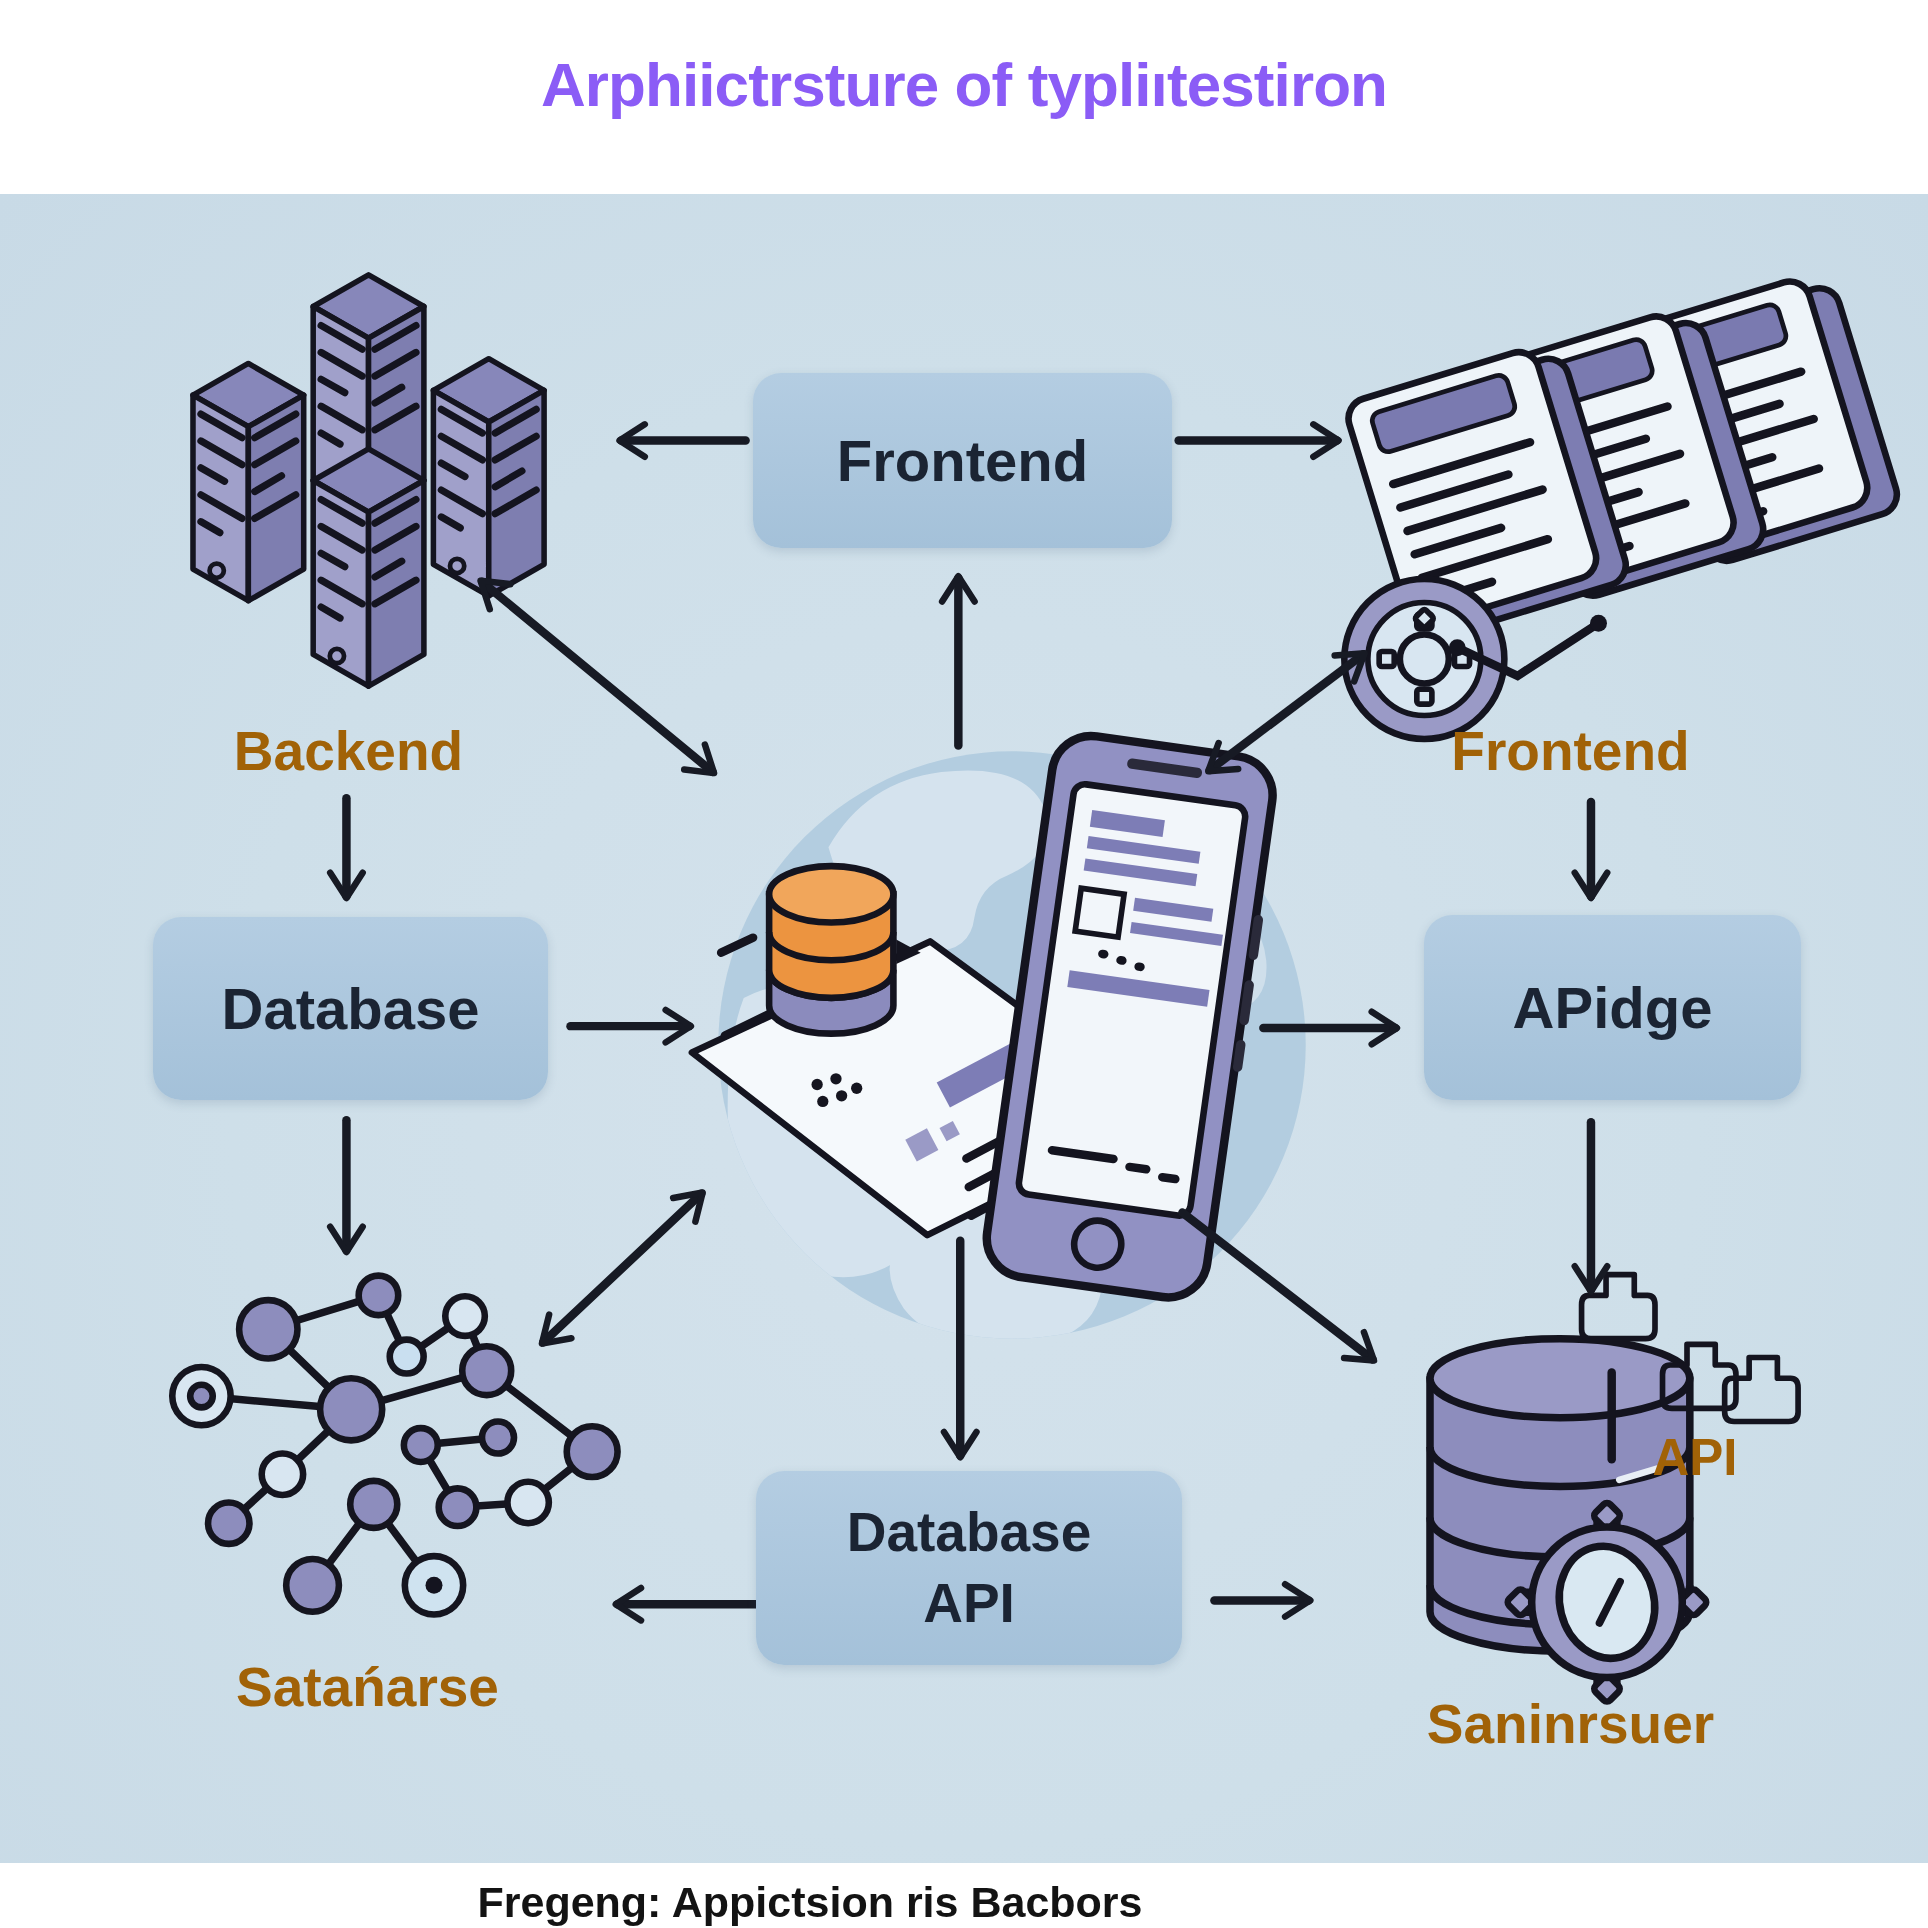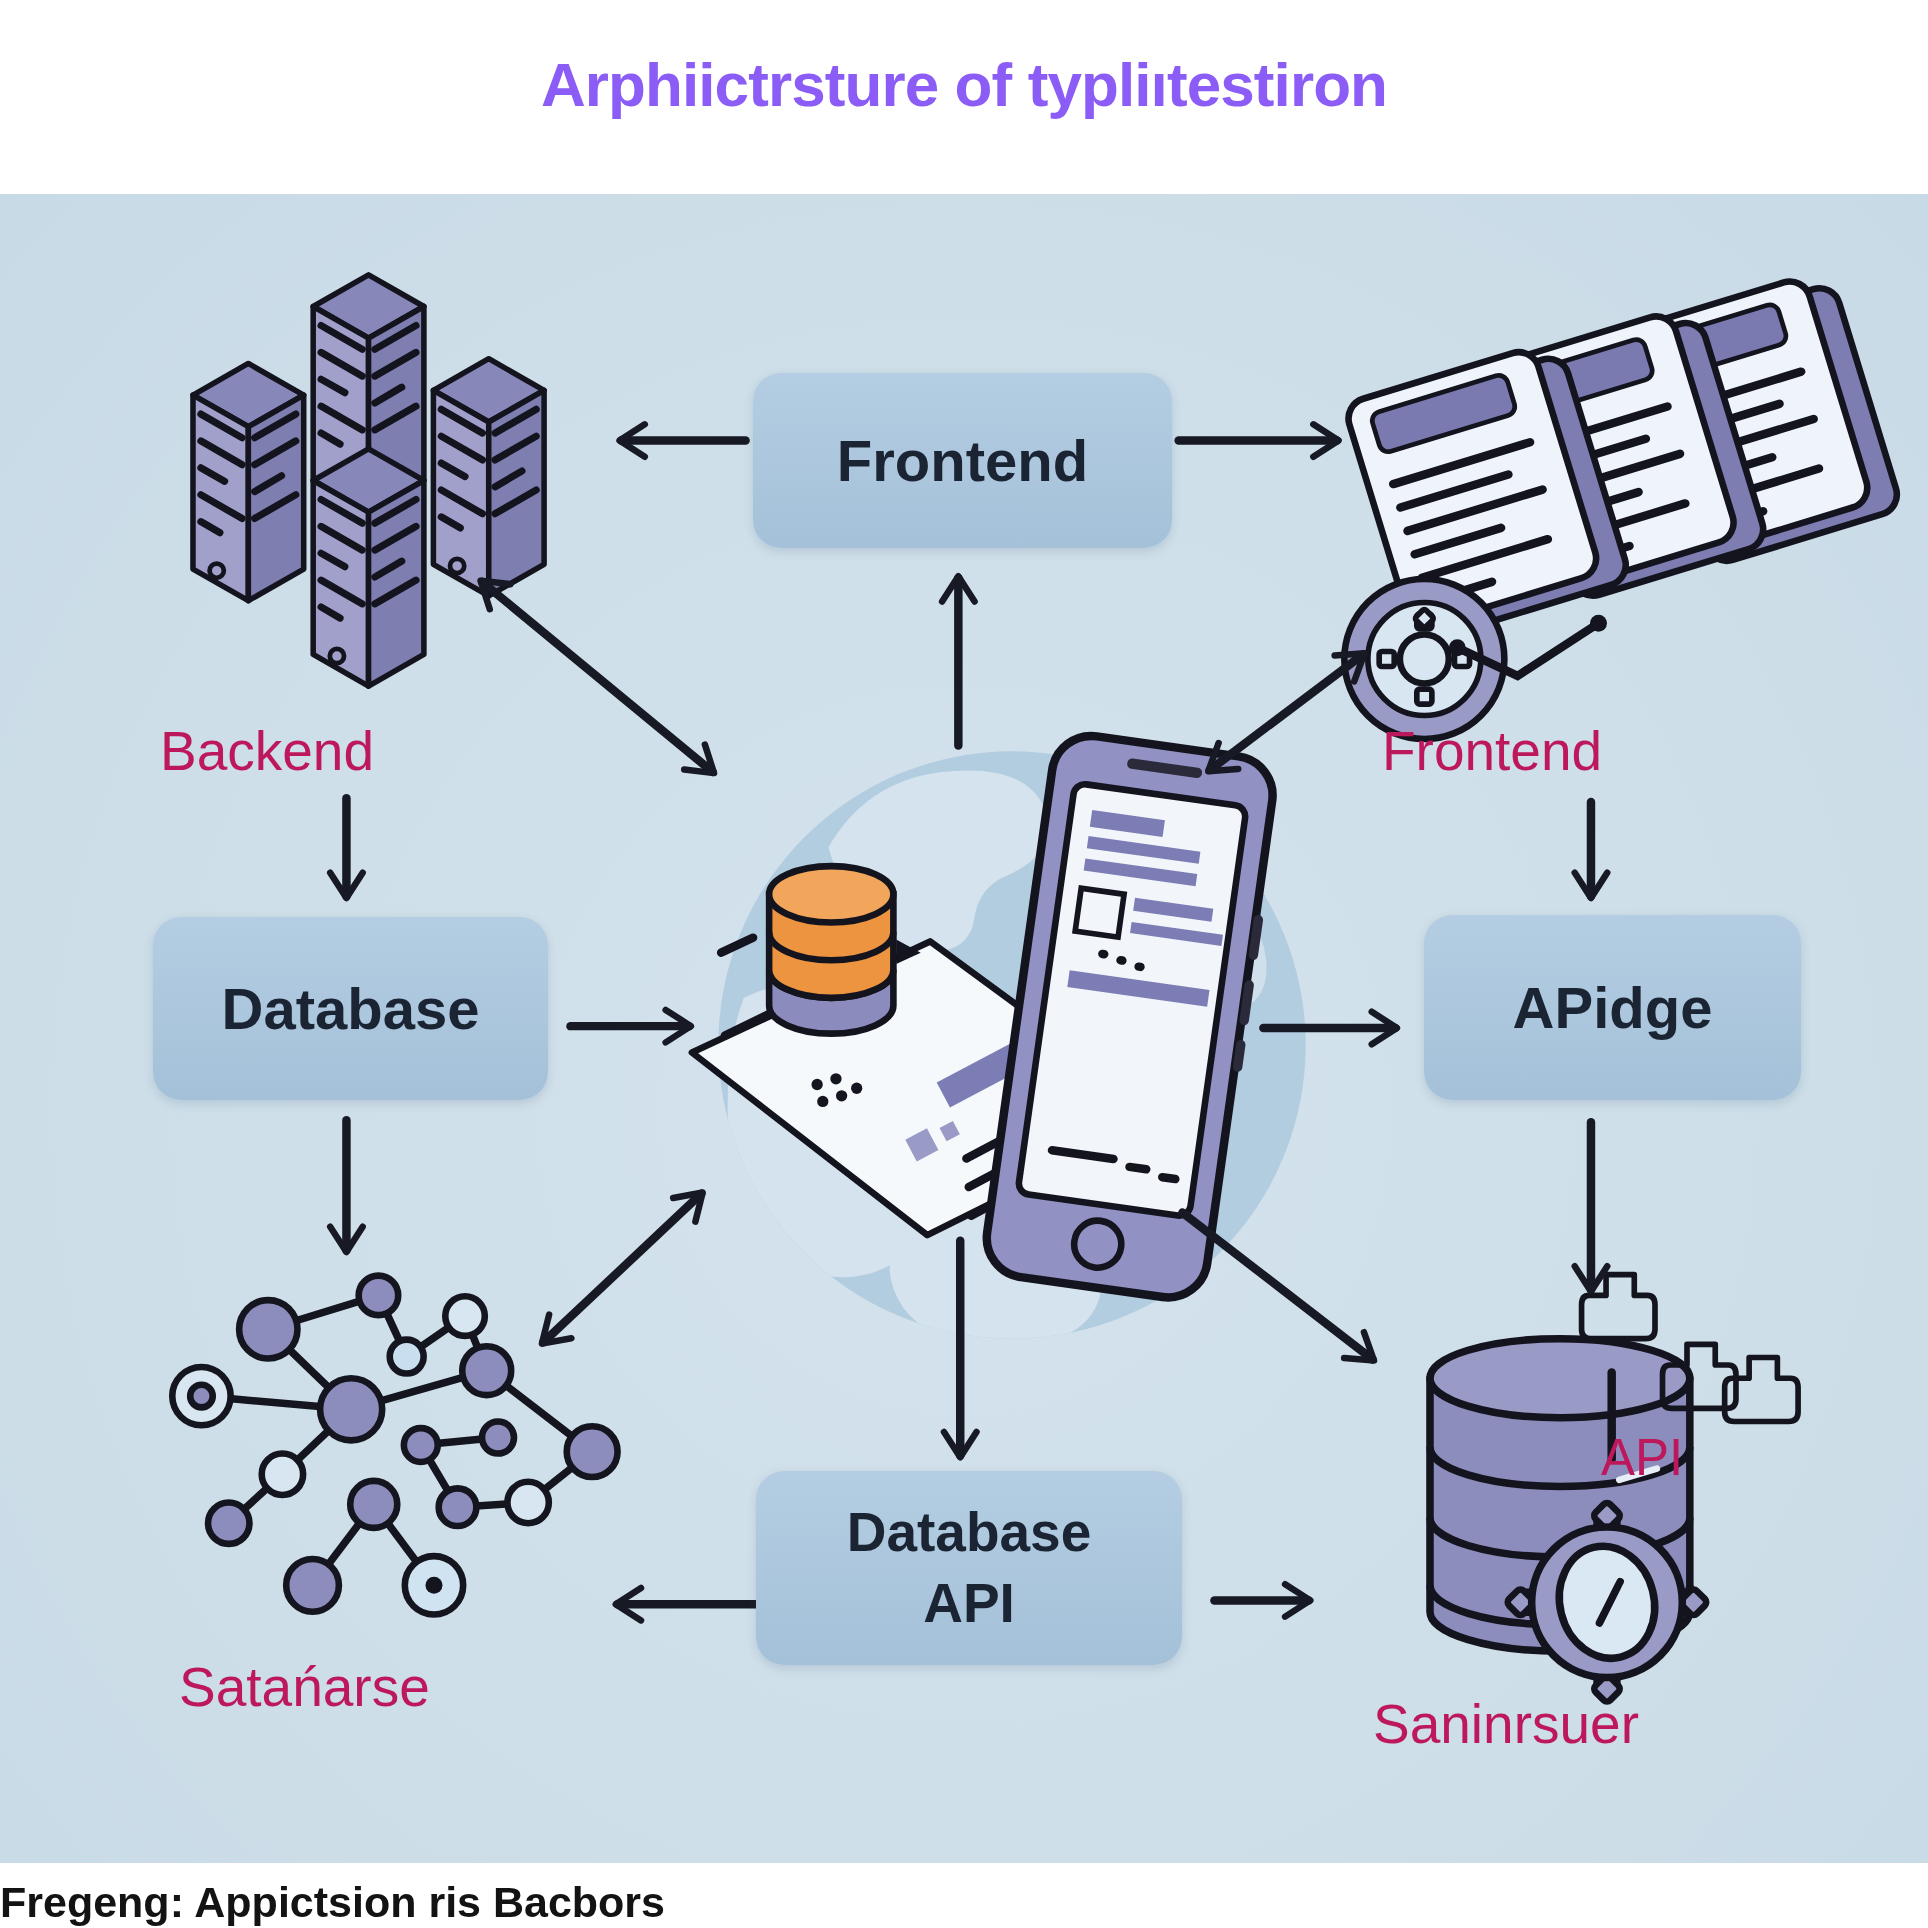--- a/index.html
+++ b/index.html
@@ -12,31 +12,31 @@
     position:absolute;left:0;top:194px;width:1928px;height:1669px;
     background:radial-gradient(circle at 50% 55%, #d4e2ec 0%, #cedfe9 55%, #c8dae6 100%);
     z-index:0;
   }
   .scene{position:absolute;left:0;top:0;width:1928px;height:1928px;z-index:1;}
   .title{
     position:absolute;left:0;top:49px;width:1928px;text-align:center;
     font-size:62px;font-weight:700;letter-spacing:-0.9px;color:#8b5cf6;z-index:2;
   }
   .caption{
-    position:absolute;left:0;top:1878px;width:1620px;text-align:left;
+    position:absolute;left:0;top:1878px;width:1620px;text-align:center;
     font-size:43px;font-weight:700;color:#131313;z-index:2;
   }
   .box{
     position:absolute;display:flex;align-items:center;justify-content:center;
     background:linear-gradient(180deg,#b4cde2 0%,#a4c1d9 100%);
     border-radius:28px;color:#1b2433;font-weight:700;font-size:58px;
     box-shadow:0 3.8px 9.4px rgba(70,100,130,0.18);z-index:2;text-align:center;
   }
   .lbl{
-    position:absolute;text-align:left;color:#be185d;font-weight:400;
+    position:absolute;text-align:center;color:#a16207;font-weight:700;
     font-size:55px;z-index:2;
   }
   .box-frontend{left:753px;top:373px;width:419px;height:175px;}
   .box-database{left:153px;top:917px;width:395px;height:183px;}
   .box-apidge{left:1424px;top:915px;width:377px;height:185px;align-items:center;}
   .box-dbapi{left:756px;top:1471px;width:426px;height:194px;font-size:55px;line-height:1.3;flex-direction:column;}
   .lbl-backend{left:160px;top:719px;width:377px;}
   .lbl-frontend-right{left:1382px;top:719px;width:377px;}
   .lbl-satanarse{left:179px;top:1655px;width:377px;}
   .lbl-saninrsuer{left:1373px;top:1692px;width:395px;}

